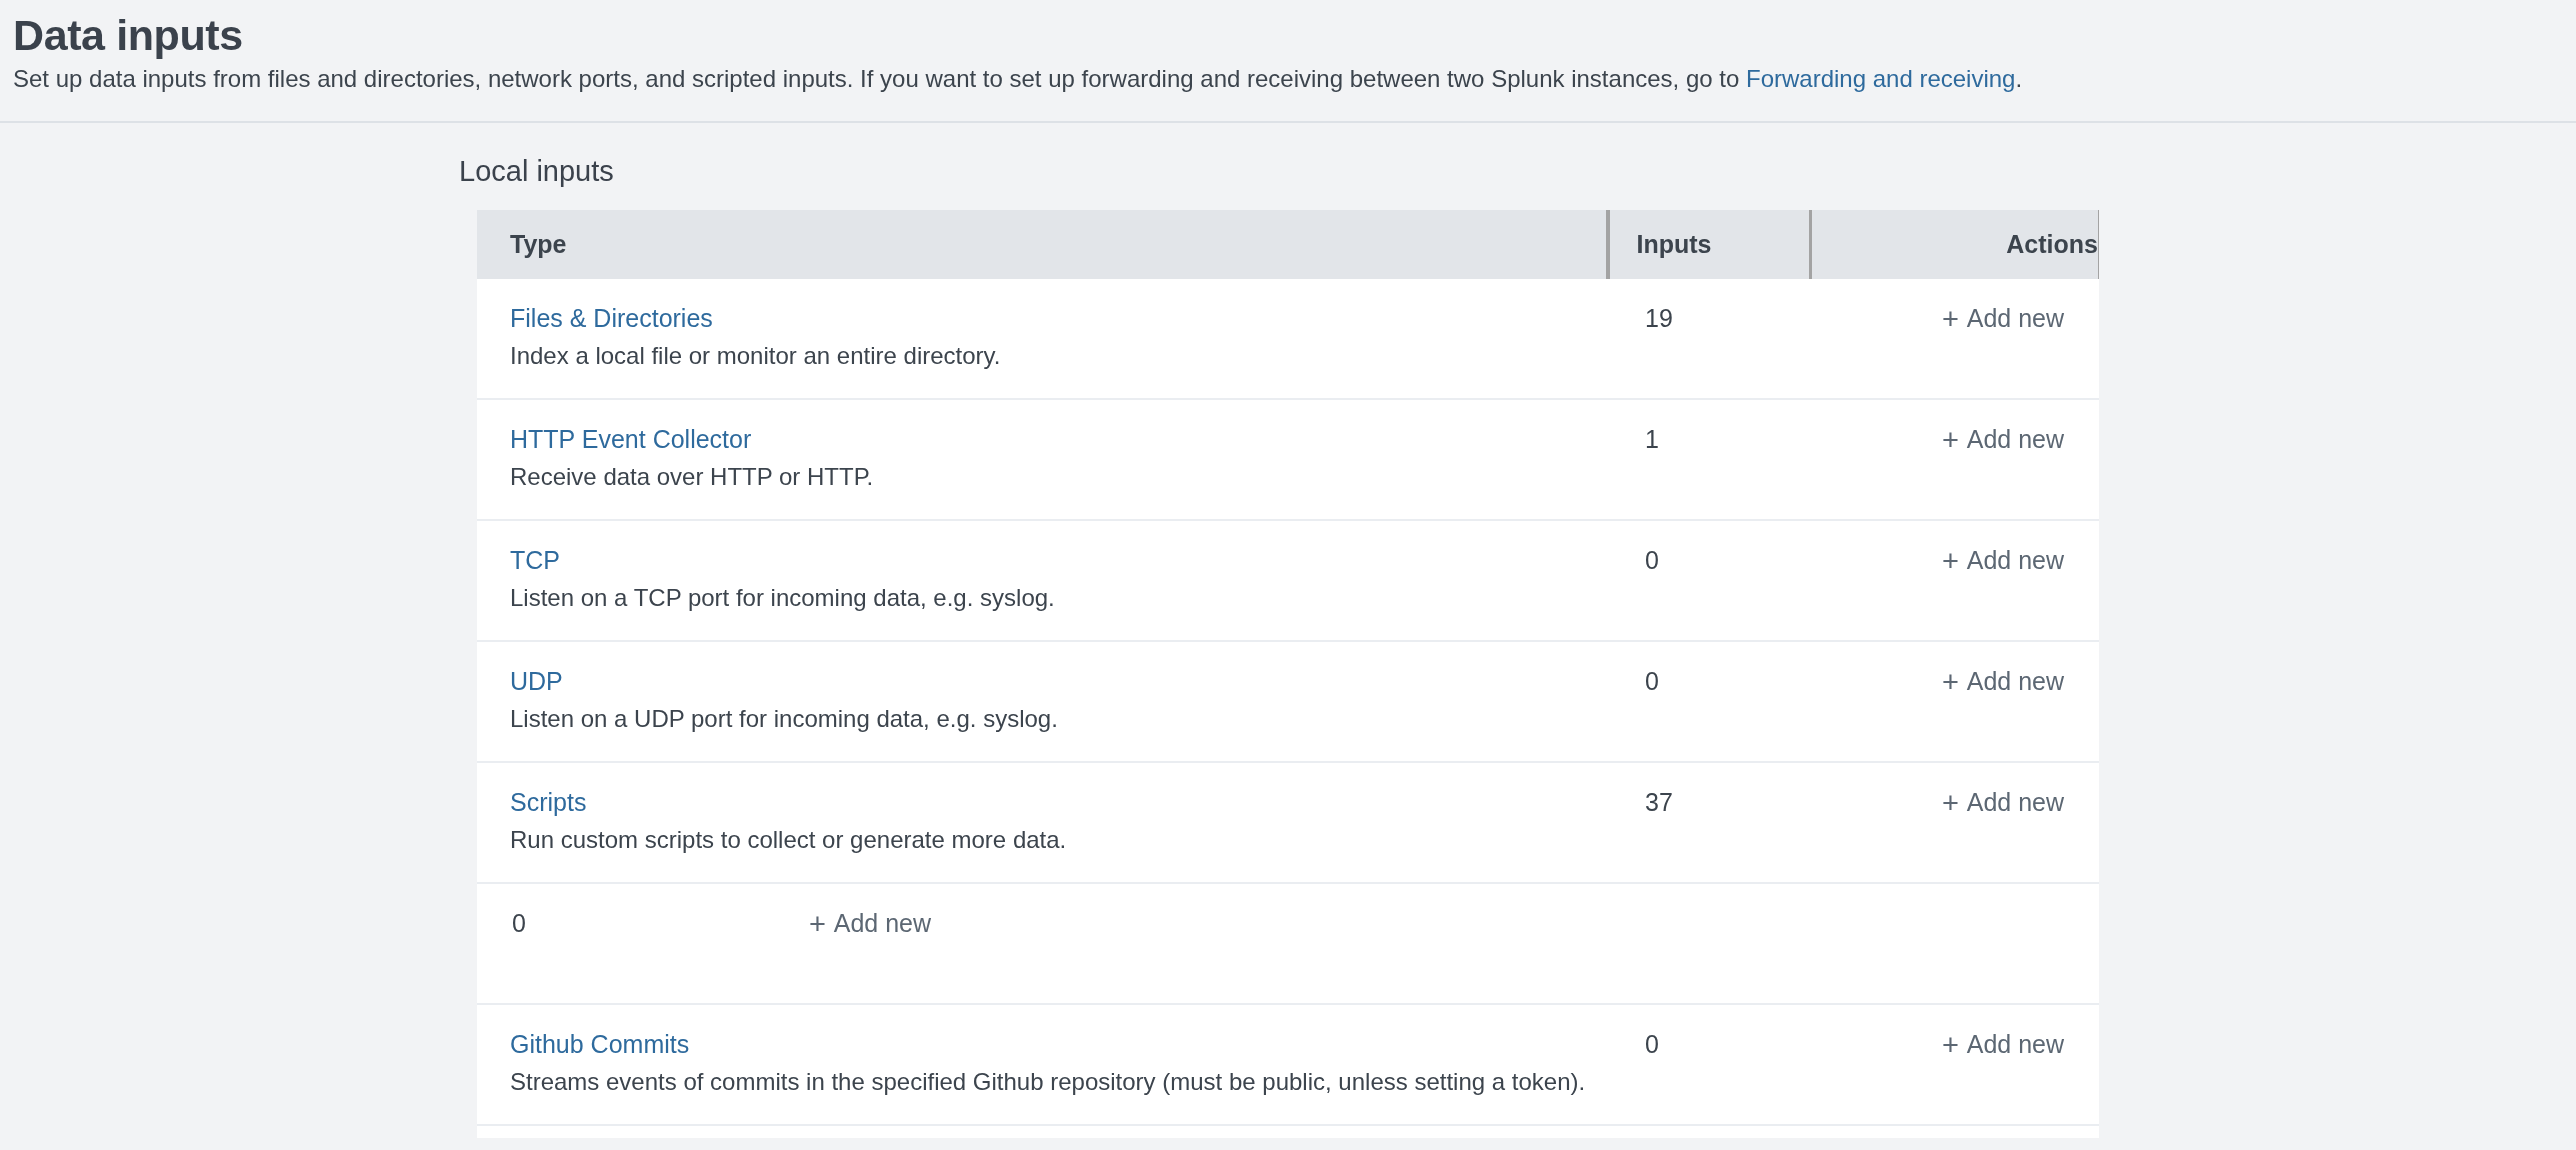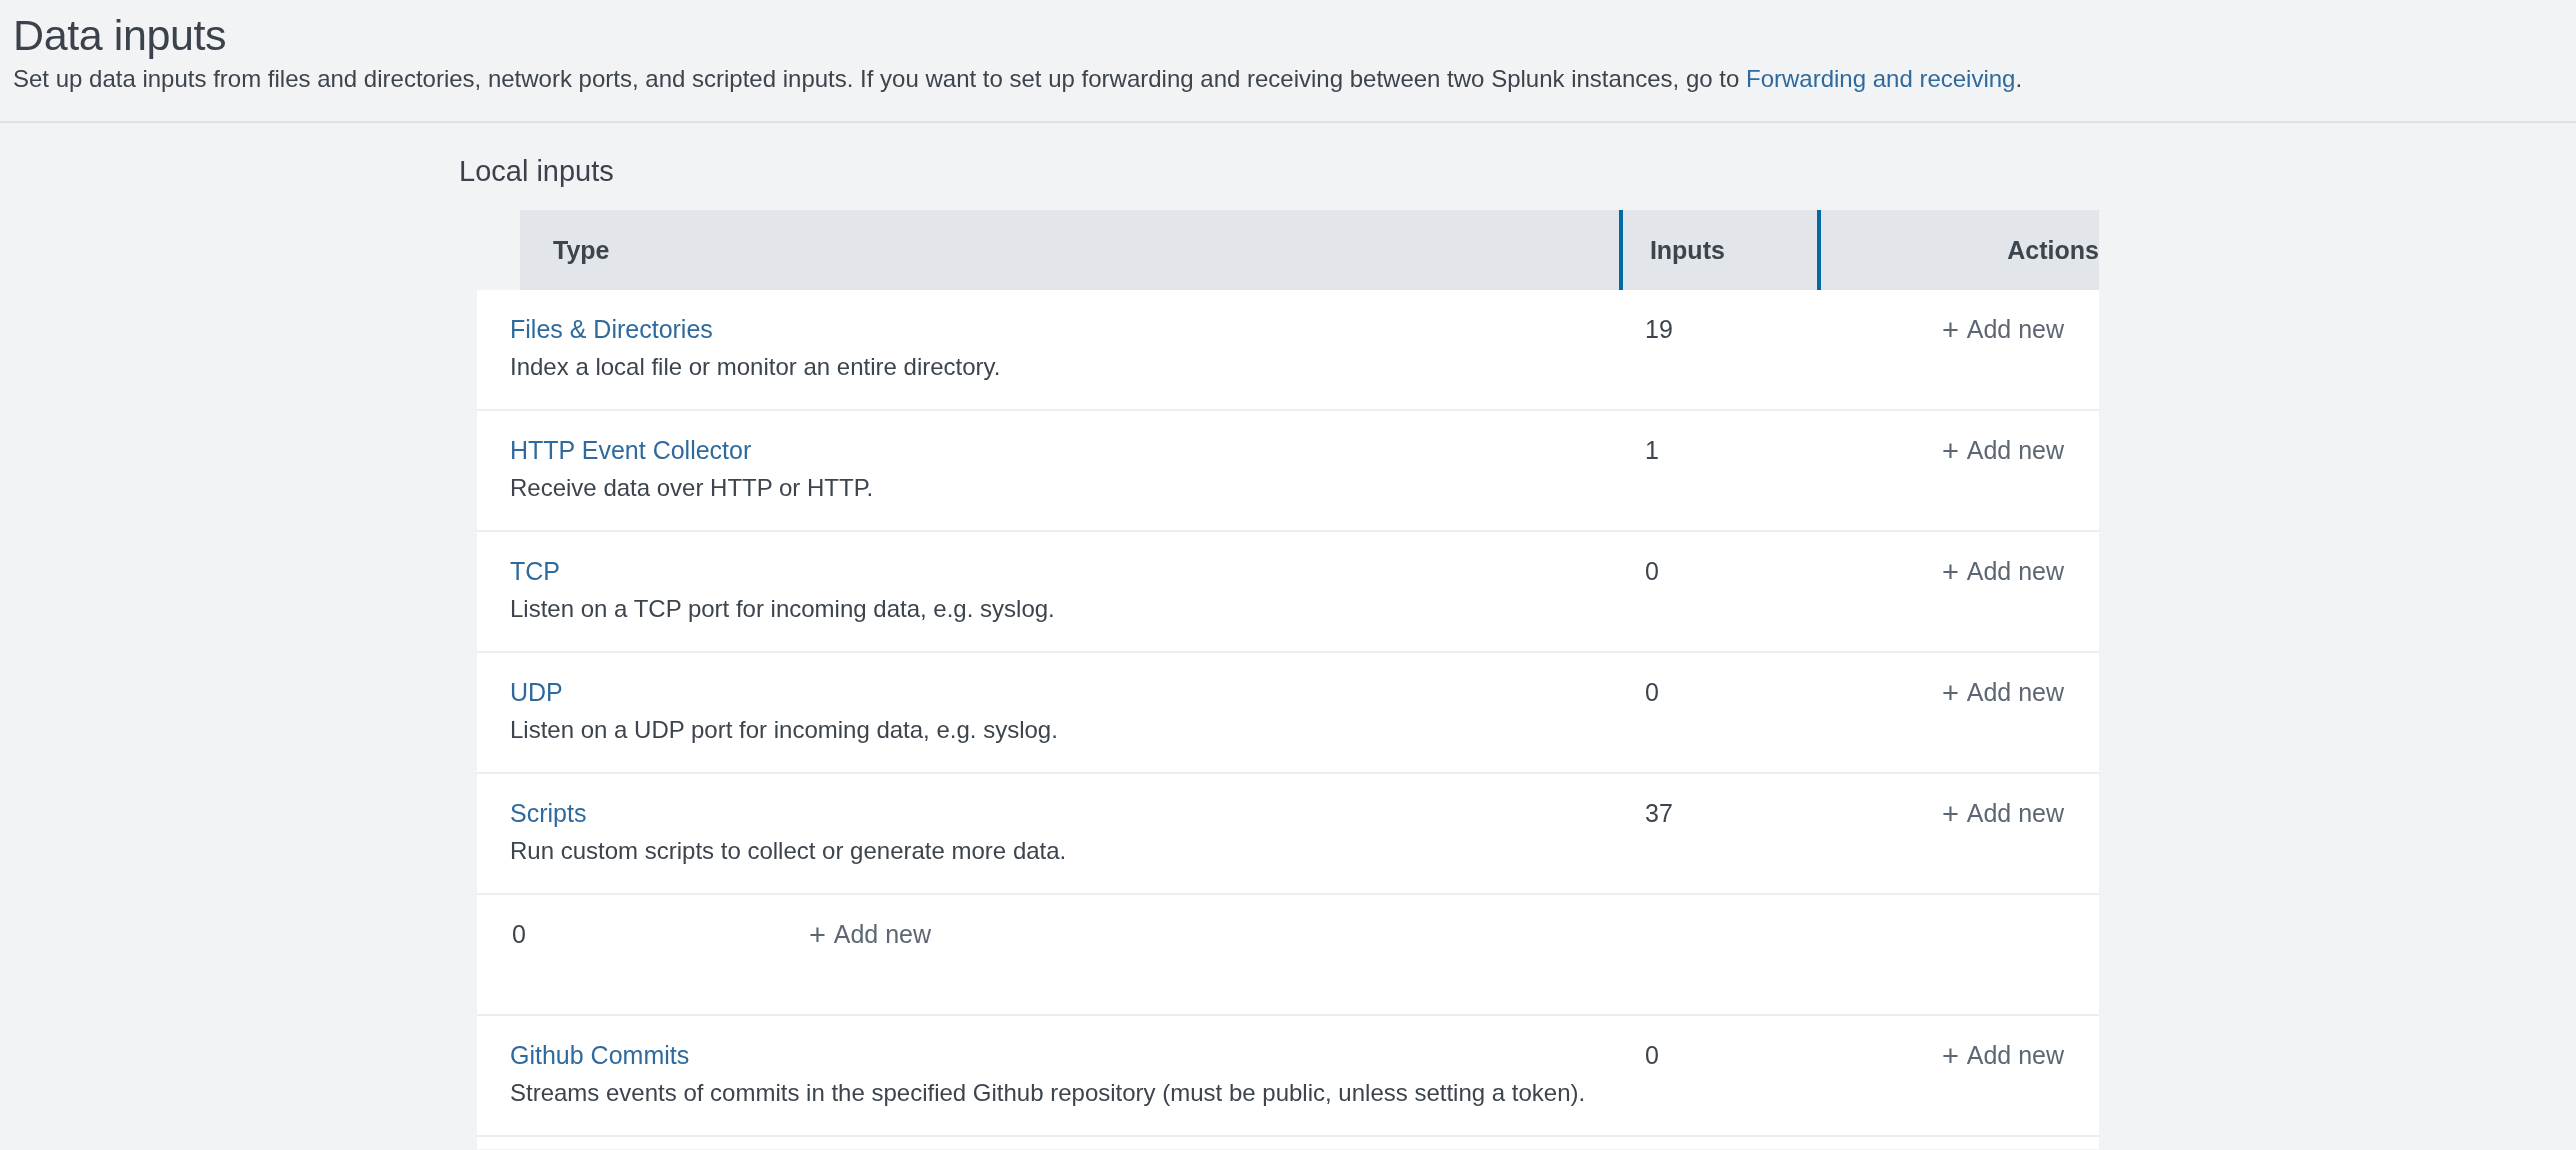--- a/index.html
+++ b/index.html
@@ -24,21 +24,21 @@
   
   .page-header{
     height:123px;
     padding:8.6px 0 0 13px;
     border-bottom:2.6px solid var(--header-border);
     background:var(--page-bg);
   }
   .page-title{
     font-size:43px;
     line-height:52px;
-    font-weight:400;
+    font-weight:700;
     color:var(--title-color);
     letter-spacing:-0.4px;
   }
   .page-subtitle{
     margin-top:3.5px;
     font-size:24px;
     line-height:29px;
     color:var(--text-dark);
   }
   .page-subtitle a{
@@ -55,23 +55,22 @@
     margin:31px 0 21px -18px;
     font-size:29px;
     line-height:35px;
     font-weight:400;
     color:var(--title-color);
   }
   
   .inputs-table{width:1622px;}
   .thead{
     display:flex;
-    height:80px;
-    background:#0369a1; 
-    margin-left:43px;
+    height:69px;
+    background:#a3a3a3; 
   }
   .th{
     background:var(--header-cell-bg);
     display:flex;
     align-items:center;
     font-size:25px;
     font-weight:700;
     color:var(--text-dark);
   }
   .th-type{width:1129px;padding-left:33px;margin-right:3.5px;}

